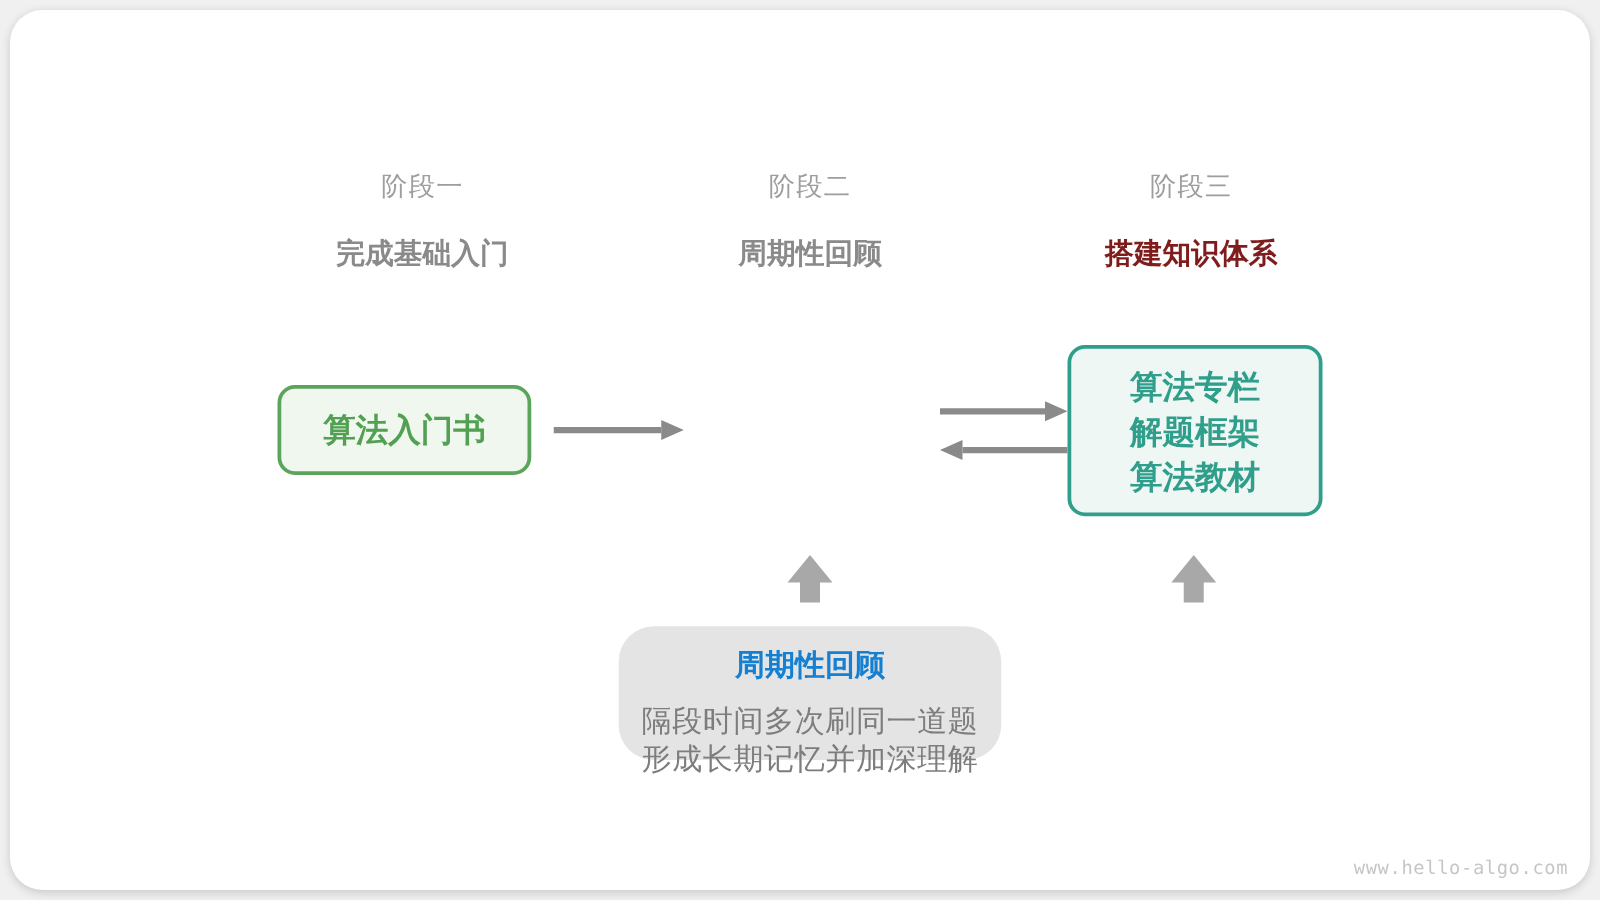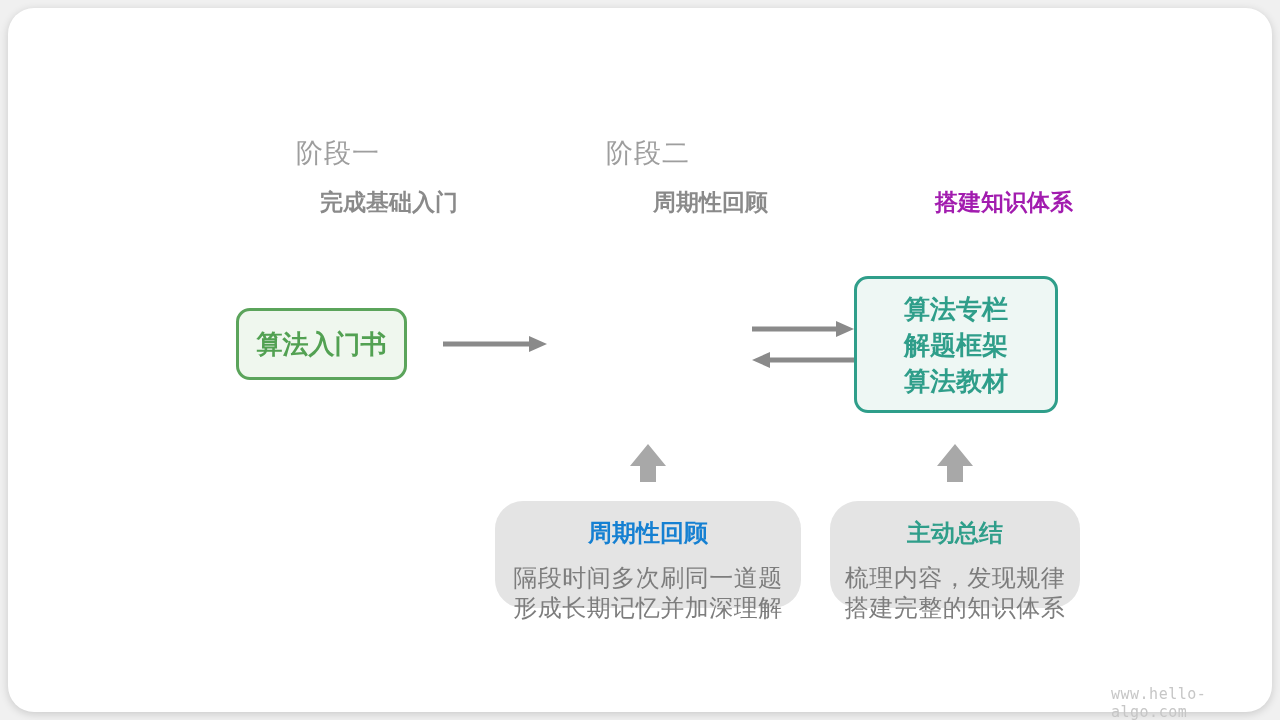--- a/index.html
+++ b/index.html
@@ -19,45 +19,45 @@
     left: 8px; top: 8px;
     width: 1264px; height: 704px;
     background: #ffffff;
     border-radius: 26px;
     box-shadow: 0 2px 8px rgba(0,0,0,0.16);
   }
   .stage-title {
     position: absolute;
     width: 240px;
     text-align: center;
-    font-size: 27px;
+    font-size: 21px;
     color: #9e9e9e;
     letter-spacing: 1px;
   }
   .stage-subtitle {
     position: absolute;
     width: 240px;
-    text-align: right;
+    text-align: center;
     font-size: 23px;
     font-weight: bold;
     color: #8a8a8a;
   }
   .node {
     position: absolute;
     display: flex;
     align-items: center;
     justify-content: center;
     border-radius: 14px;
     border: 3px solid #84cc16;
     font-weight: bold;
     font-size: 26px;
     text-align: center;
   }
   .node-green {
-    left: 228px; top: 300px; width: 171px; height: 72px;
+    left: 214px; top: 300px; width: 203px; height: 72px;
     border-color: #5ba45b; background: #eff7ee; color: #52a152;
   }
   .node-blue {
     left: 538px; top: 301px; width: 204px; height: 71px;
     border-color: #1a82d9; background: #e9f4fd; color: #1580d2;
   }
   .node-teal {
     left: 846px; top: 268px; width: 204px; height: 137px;
     border-color: #2f9e8a; background: #eef7f4; color: #2f9e8a;
     flex-direction: column;
@@ -96,36 +96,36 @@
     letter-spacing: 0.5px;
     white-space: nowrap;
   }
   .watermark {
     position: absolute;
     left: 1075px; top: 677px;
     font-family: "DejaVu Sans Mono", "Liberation Mono", monospace;
     font-size: 15px;
     color: #c6c6c6;
     letter-spacing: 0.5px;
-    margin-left: 28px;
   }
 </style>
 </head>
 <body>
 
 <div class="canvas">
   <div class="card">
 
     <div class="stage-title" style="left: 210px; top: 127px; color: rgb(158, 158, 158);">阶段一</div>
     <div class="stage-subtitle" style="left: 210px; top: 179px; color: rgb(138, 138, 138);">完成基础入门</div>
 
     <div class="stage-title" style="left: 520px; top: 127px; color: rgb(158, 158, 158);">阶段二</div>
     <div class="stage-subtitle" style="left: 520px; top: 179px; color: rgb(138, 138, 138);">周期性回顾</div>
 
-    <div class="stage-subtitle" style="left: 825px; top: 179px; color: #a21caf;">搭建知识体系</div>
+    <div class="stage-title" style="left: 825px; top: 127px; color: rgb(158, 158, 158);">阶段三</div>
+    <div class="stage-subtitle" style="left: 825px; top: 179px; color: #7f1d1d;">搭建知识体系</div>
 
     <div class="node node-green" style="border-color: rgb(91, 164, 91); background-color: rgb(239, 247, 238); color: rgb(82, 161, 82);">
       <span>算法入门书</span>
     </div>
 
 
     <div class="node node-teal" style="border-color: rgb(47, 158, 138); background-color: rgb(238, 247, 244); color: rgb(47, 158, 138);">
       <span>算法专栏</span>
       <span>解题框架</span>
       <span>算法教材</span>
@@ -154,23 +154,16 @@
     </svg>
 
     <div class="callout callout-left" style="background-color: rgb(228, 228, 228);">
       <div class="callout-title" style="color: rgb(21, 128, 210);">周期性回顾</div>
       <div class="callout-body" style="color: rgb(125, 125, 125);">
         <div>隔段时间多次刷同一道题</div>
         <div>形成长期记忆并加深理解</div>
       </div>
     </div>
 
-    <div class="callout callout-right" style="background-color: rgb(228, 228, 228);">
-      <div class="callout-title" style="color: rgb(47, 158, 138);">主动总结</div>
-      <div class="callout-body" style="color: rgb(125, 125, 125);">
-        <div>梳理内容，发现规律</div>
-        <div>搭建完整的知识体系</div>
-      </div>
-    </div>
 
     <div class="watermark" style="color: rgb(198, 198, 198);">www.hello-algo.com</div>
   </div>
 </div>
 
 </body></html>

